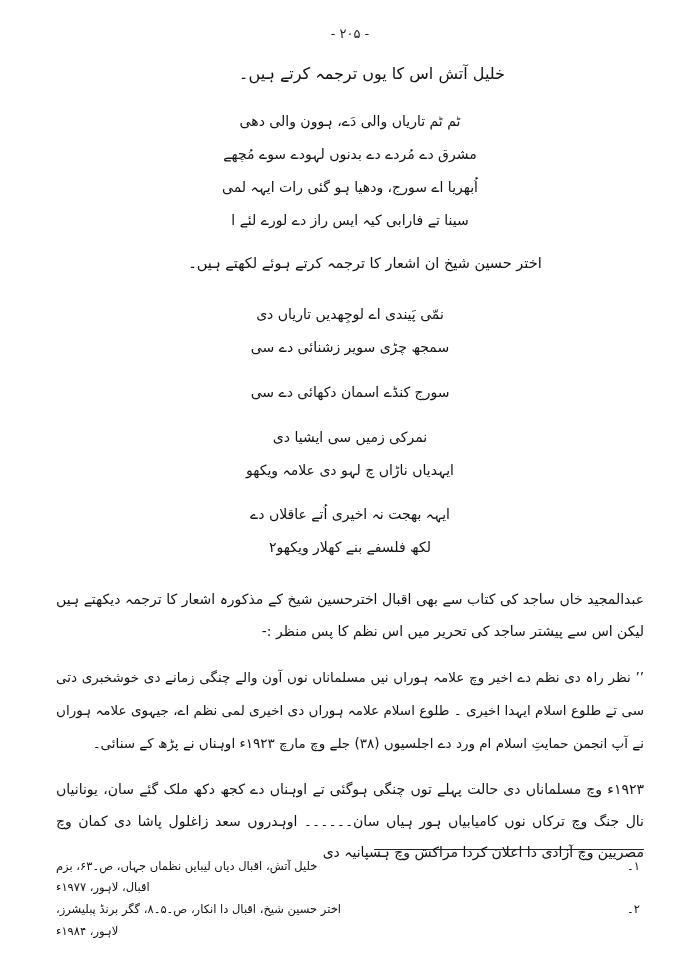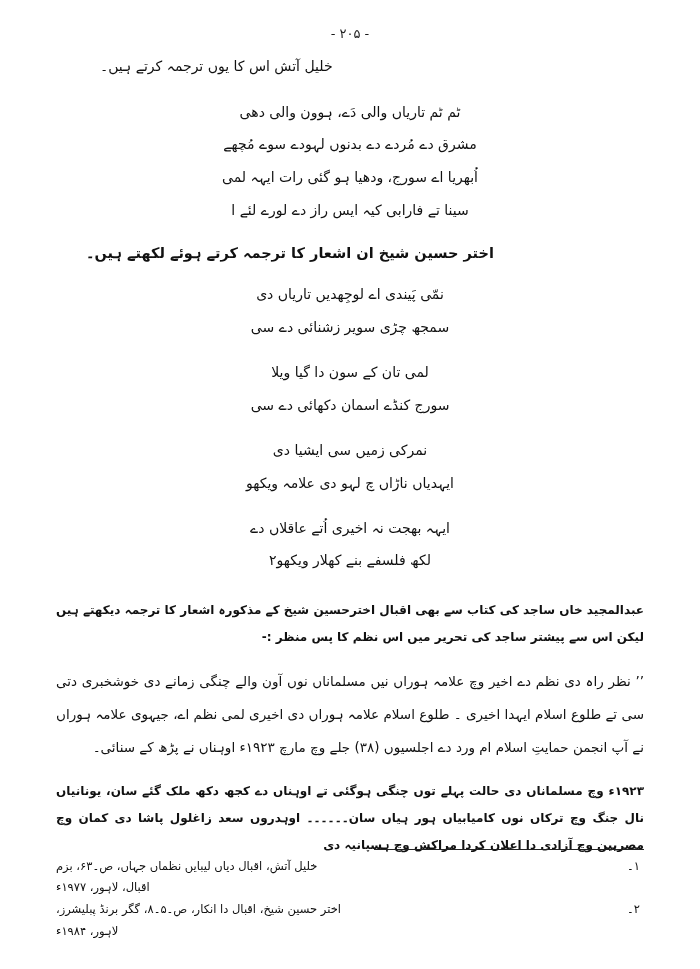--- a/index.html
+++ b/index.html
@@ -19,26 +19,26 @@
     width: 700px;
     height: 969px;
     position: relative;
     box-sizing: border-box;
     padding: 26px 56px 20px 56px;
   }
   .page-number {
     text-align: center;
     font-size: 13px;
     letter-spacing: 1px;
-    margin-bottom: 12px;
+    margin-bottom: 18px;
     color: #1a1a1a;
   }
   .intro-line {
-    text-align: left;
-    font-size: 14px;
+    text-align: center;
+    font-size: 16px;
     margin: 0 0 16px 0;
     padding-left: 44px;
     line-height: 1.9;
     direction: rtl;
   }
   .verse-block {
     margin: 0 auto 14px auto;
     width: 100%;
     direction: rtl;
   }
@@ -49,35 +49,33 @@
     letter-spacing: 0.5px;
     white-space: nowrap;
   }
   .verse-line.wide {
     letter-spacing: 2.6px;
   }
   .verse-group {
     margin-bottom: 12px;
   }
   .mid-note {
-    text-align: left;
+    text-align: center;
     font-size: 14.5px;
-    margin: 10px 0 10px 0;
+    margin: 10px 0 20px 0;
     padding-left: 30px;
     line-height: 2;
     direction: rtl;
-    font-weight: bold;
   }
   .para {
-    font-size: 12px;
+    font-size: 14px;
     line-height: 2.25;
     text-align: justify;
     margin: 0 0 14px 0;
     direction: rtl;
-    font-weight: bold;
   }
   .para.just-both {
     text-align: justify;
     text-justify: inter-word;
   }
   .quote-para {
     font-size: 13.5px;
     line-height: 2.45;
     text-align: justify;
     margin: 0 0 14px 0;
@@ -134,21 +132,20 @@
   </div>
 
   <p class="mid-note">اختر حسین شیخ ان اشعار کا ترجمہ کرتے ہوئے لکھتے ہیں۔</p>
 
   <div class="verse-block verse-group">
     <div class="verse-line wide">نمّی پَیندی اے لوجِھدیں تاریاں دی</div>
     <div class="verse-line wide">سمجھ چڑی سویر زشنائی دے سی</div>
   </div>
 
   <div class="verse-block verse-group">
-    <div class="verse-line wide">لمی تان کے سون دا گیا ویلا</div>
     <div class="verse-line wide">سورج کنڈے اسمان دکھائی دے سی</div>
   </div>
 
   <div class="verse-block verse-group">
     <div class="verse-line wide">نمرکی زمیں سی ایشیا دی</div>
     <div class="verse-line wide">ایہدیاں ناڑاں چ لہو دی علامہ ویکھو</div>
   </div>
 
   <div class="verse-block verse-group">
     <div class="verse-line wide">ایہہ بھجت نہ اخیری اُتے عاقلاں دے</div>

